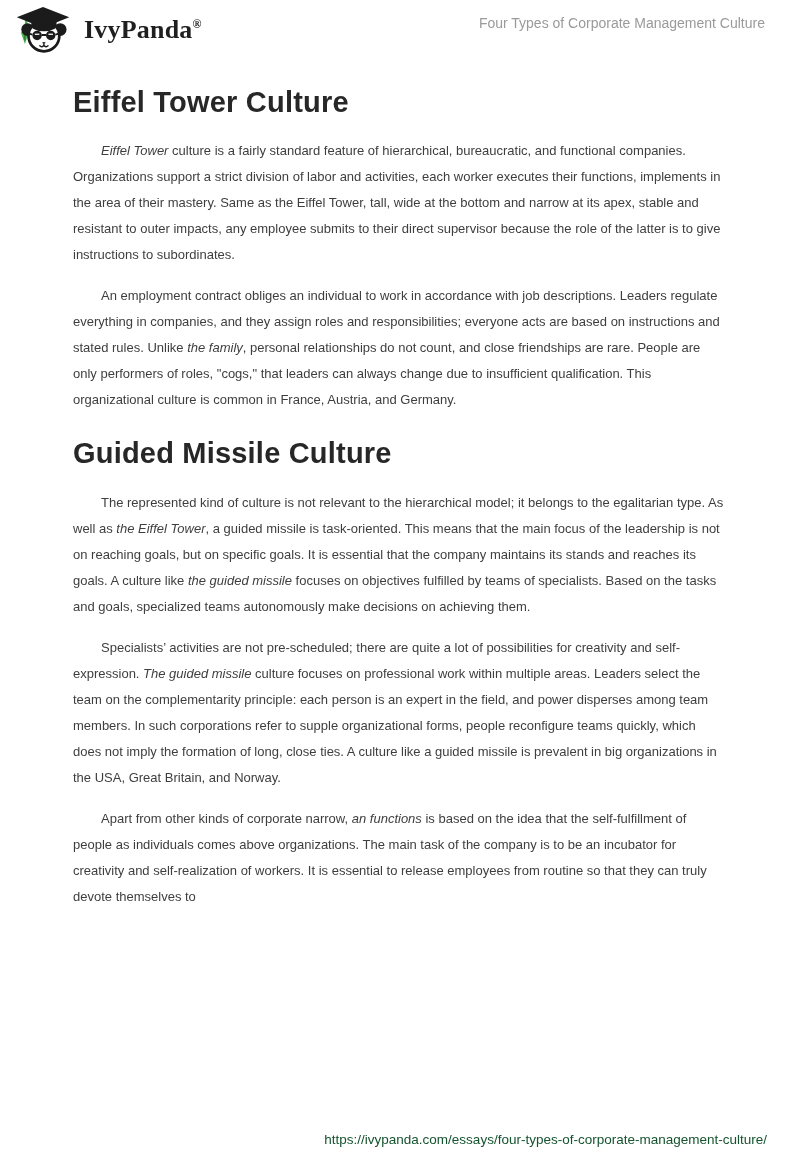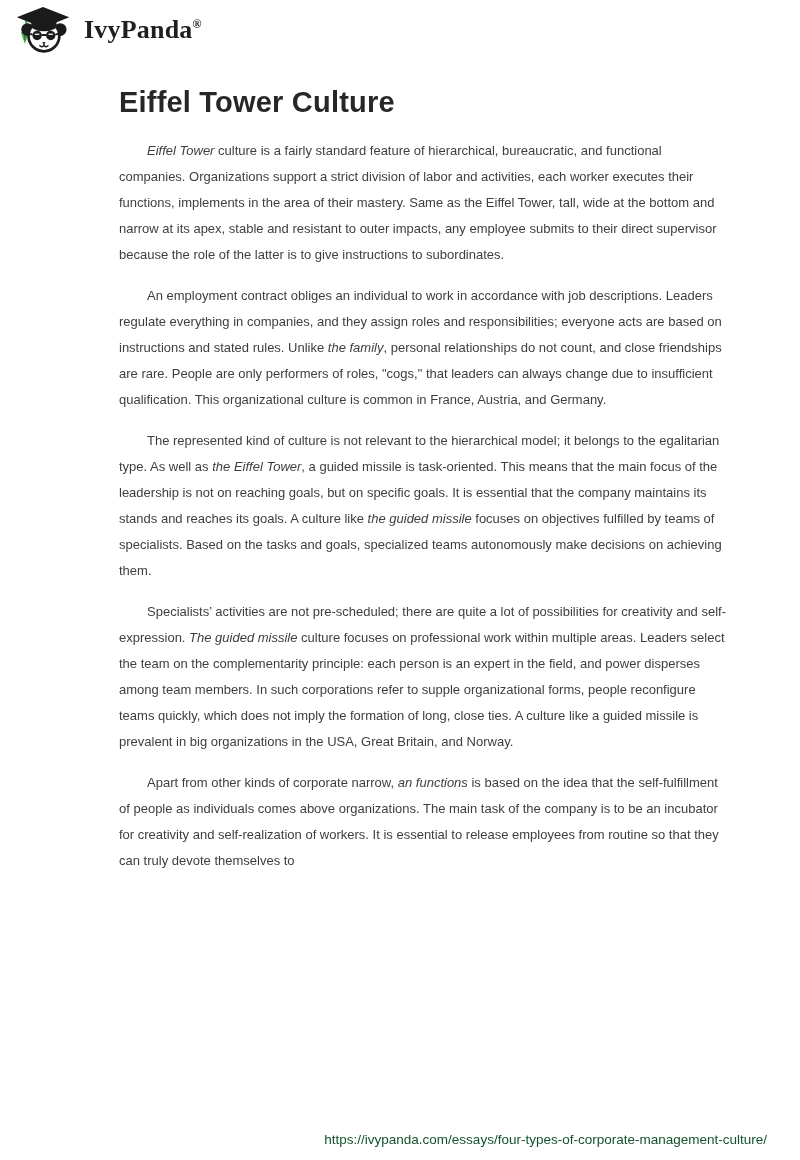--- a/index.html
+++ b/index.html
@@ -46,21 +46,20 @@
     right: 35px;
     top: 15px;
     font-size: 14px;
     color: #9a9a9a;
   }
 
   
   .essay {
     padding: 0 73px;
     color: #3e3e3e;
-    margin-left: 46px;
   }
   .essay h2 {
     font-size: 29px;
     line-height: 1.15;
     font-weight: bold;
     color: #272727;
     margin: 24px 0 19px 0;
     letter-spacing: 0.2px;
   }
   .essay p {
@@ -104,30 +103,32 @@
       <path d="M38 31.2 L43 31.2" stroke="#ffffff" stroke-width="1.4" fill="none"></path>
 
       <path d="M31 40.5 Q33 39.2 35 40.5 Q33 42.6 31 40.5 Z" fill="#1b1b1b"></path>
       <path d="M33 42 L33 43.5 M33 43.5 Q30.5 46 28.5 44 M33 43.5 Q35.5 46 37.5 44" stroke="#1b1b1b" stroke-width="1.6" fill="none" stroke-linecap="round"></path>
 
       <polygon points="32,1 61,12.5 32,24 3,12.5" fill="#1b1b1b"></polygon>
       <path d="M19 17 Q19 24 21 25 Q26 28 33 28 Q40 28 45 25 Q47 24 47 17 L33 22 Z" fill="#1b1b1b"></path>
     </svg>
     <span class="brand-text"><span>IvyPanda</span><sup>®</sup></span>
   </div>
+  <div class="header-title">Four Types of Corporate Management Culture</div>
 </header>
 
 <main class="essay">
   <section>
     <h2>Eiffel Tower Culture</h2>
     <p><em>Eiffel Tower</em><span> culture is a fairly standard feature of hierarchical, bureaucratic, and functional companies. Organizations support a strict division of labor and activities, each worker executes their functions, implements in the area of their mastery. Same as the Eiffel Tower, tall, wide at the bottom and narrow at its apex, stable and resistant to outer impacts, any employee submits to their direct supervisor because the role of the latter is to give instructions to subordinates.</span></p>
     <p><span>An employment contract obliges an individual to work in accordance with job descriptions. Leaders regulate everything in companies, and they assign roles and responsibilities; everyone acts are based on instructions and stated rules. Unlike </span><em>the family</em><span>, personal relationships do not count, and close friendships are rare. People are only performers of roles, "cogs," that leaders can always change due to insufficient qualification. This organizational culture is common in France, Austria, and Germany.</span></p>
   </section>
 
   <section>
+    <h2>Guided Missile Culture</h2>
     <p><span>The represented kind of culture is not relevant to the hierarchical model; it belongs to the egalitarian type. As well as </span><em>the Eiffel Tower</em><span>, a guided missile is task-oriented. This means that the main focus of the leadership is not on reaching goals, but on specific goals. It is essential that the company maintains its stands and reaches its goals. A culture like </span><em>the guided missile</em><span> focuses on objectives fulfilled by teams of specialists. Based on the tasks and goals, specialized teams autonomously make decisions on achieving them.</span></p>
     <p><span>Specialists’ activities are not pre-scheduled; there are quite a lot of possibilities for creativity and self-expression. </span><em>The guided missile</em><span> culture focuses on professional work within multiple areas. Leaders select the team on the complementarity principle: each person is an expert in the field, and power disperses among team members. In such corporations refer to supple organizational forms, people reconfigure teams quickly, which does not imply the formation of long, close ties. A culture like a guided missile is prevalent in big organizations in the USA, Great Britain, and Norway.</span></p>
   </section>
 
   <section>
     <p><span>Apart from other kinds of corporate narrow, </span><em>an functions</em><span> is based on the idea that the self-fulfillment of people as individuals comes above organizations. The main task of the company is to be an incubator for creativity and self-realization of workers. It is essential to release employees from routine so that they can truly devote themselves to</span></p>
   </section>
 </main>
 
 <div class="page-footer-url">https://ivypanda.com/essays/four-types-of-corporate-management-culture/</div>

